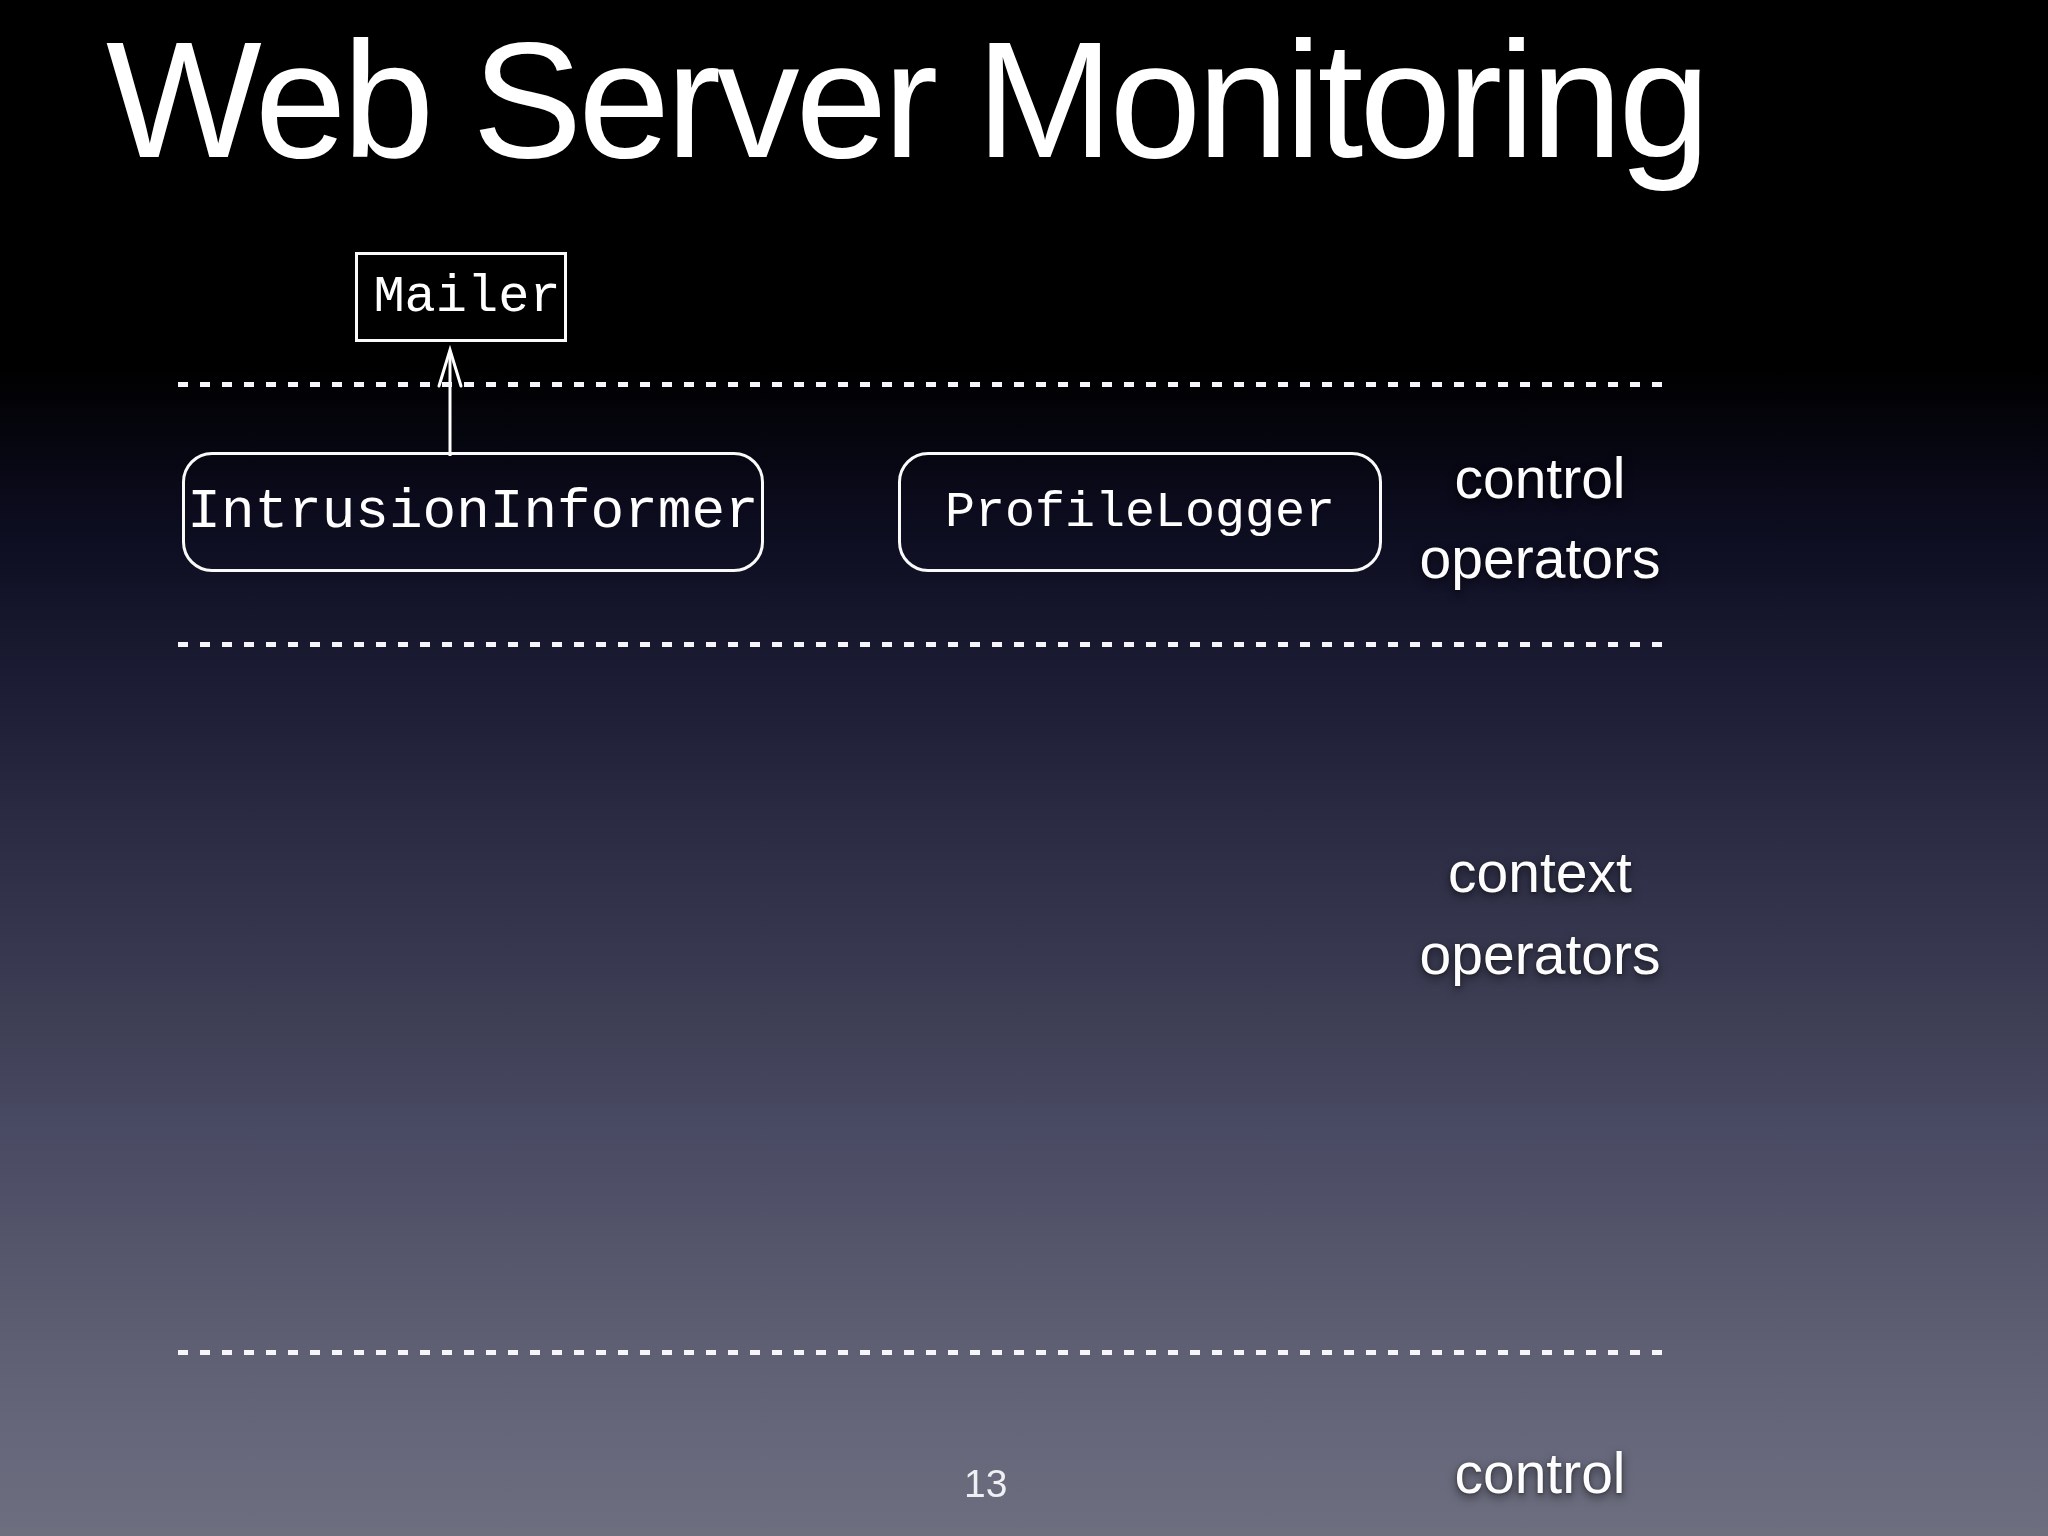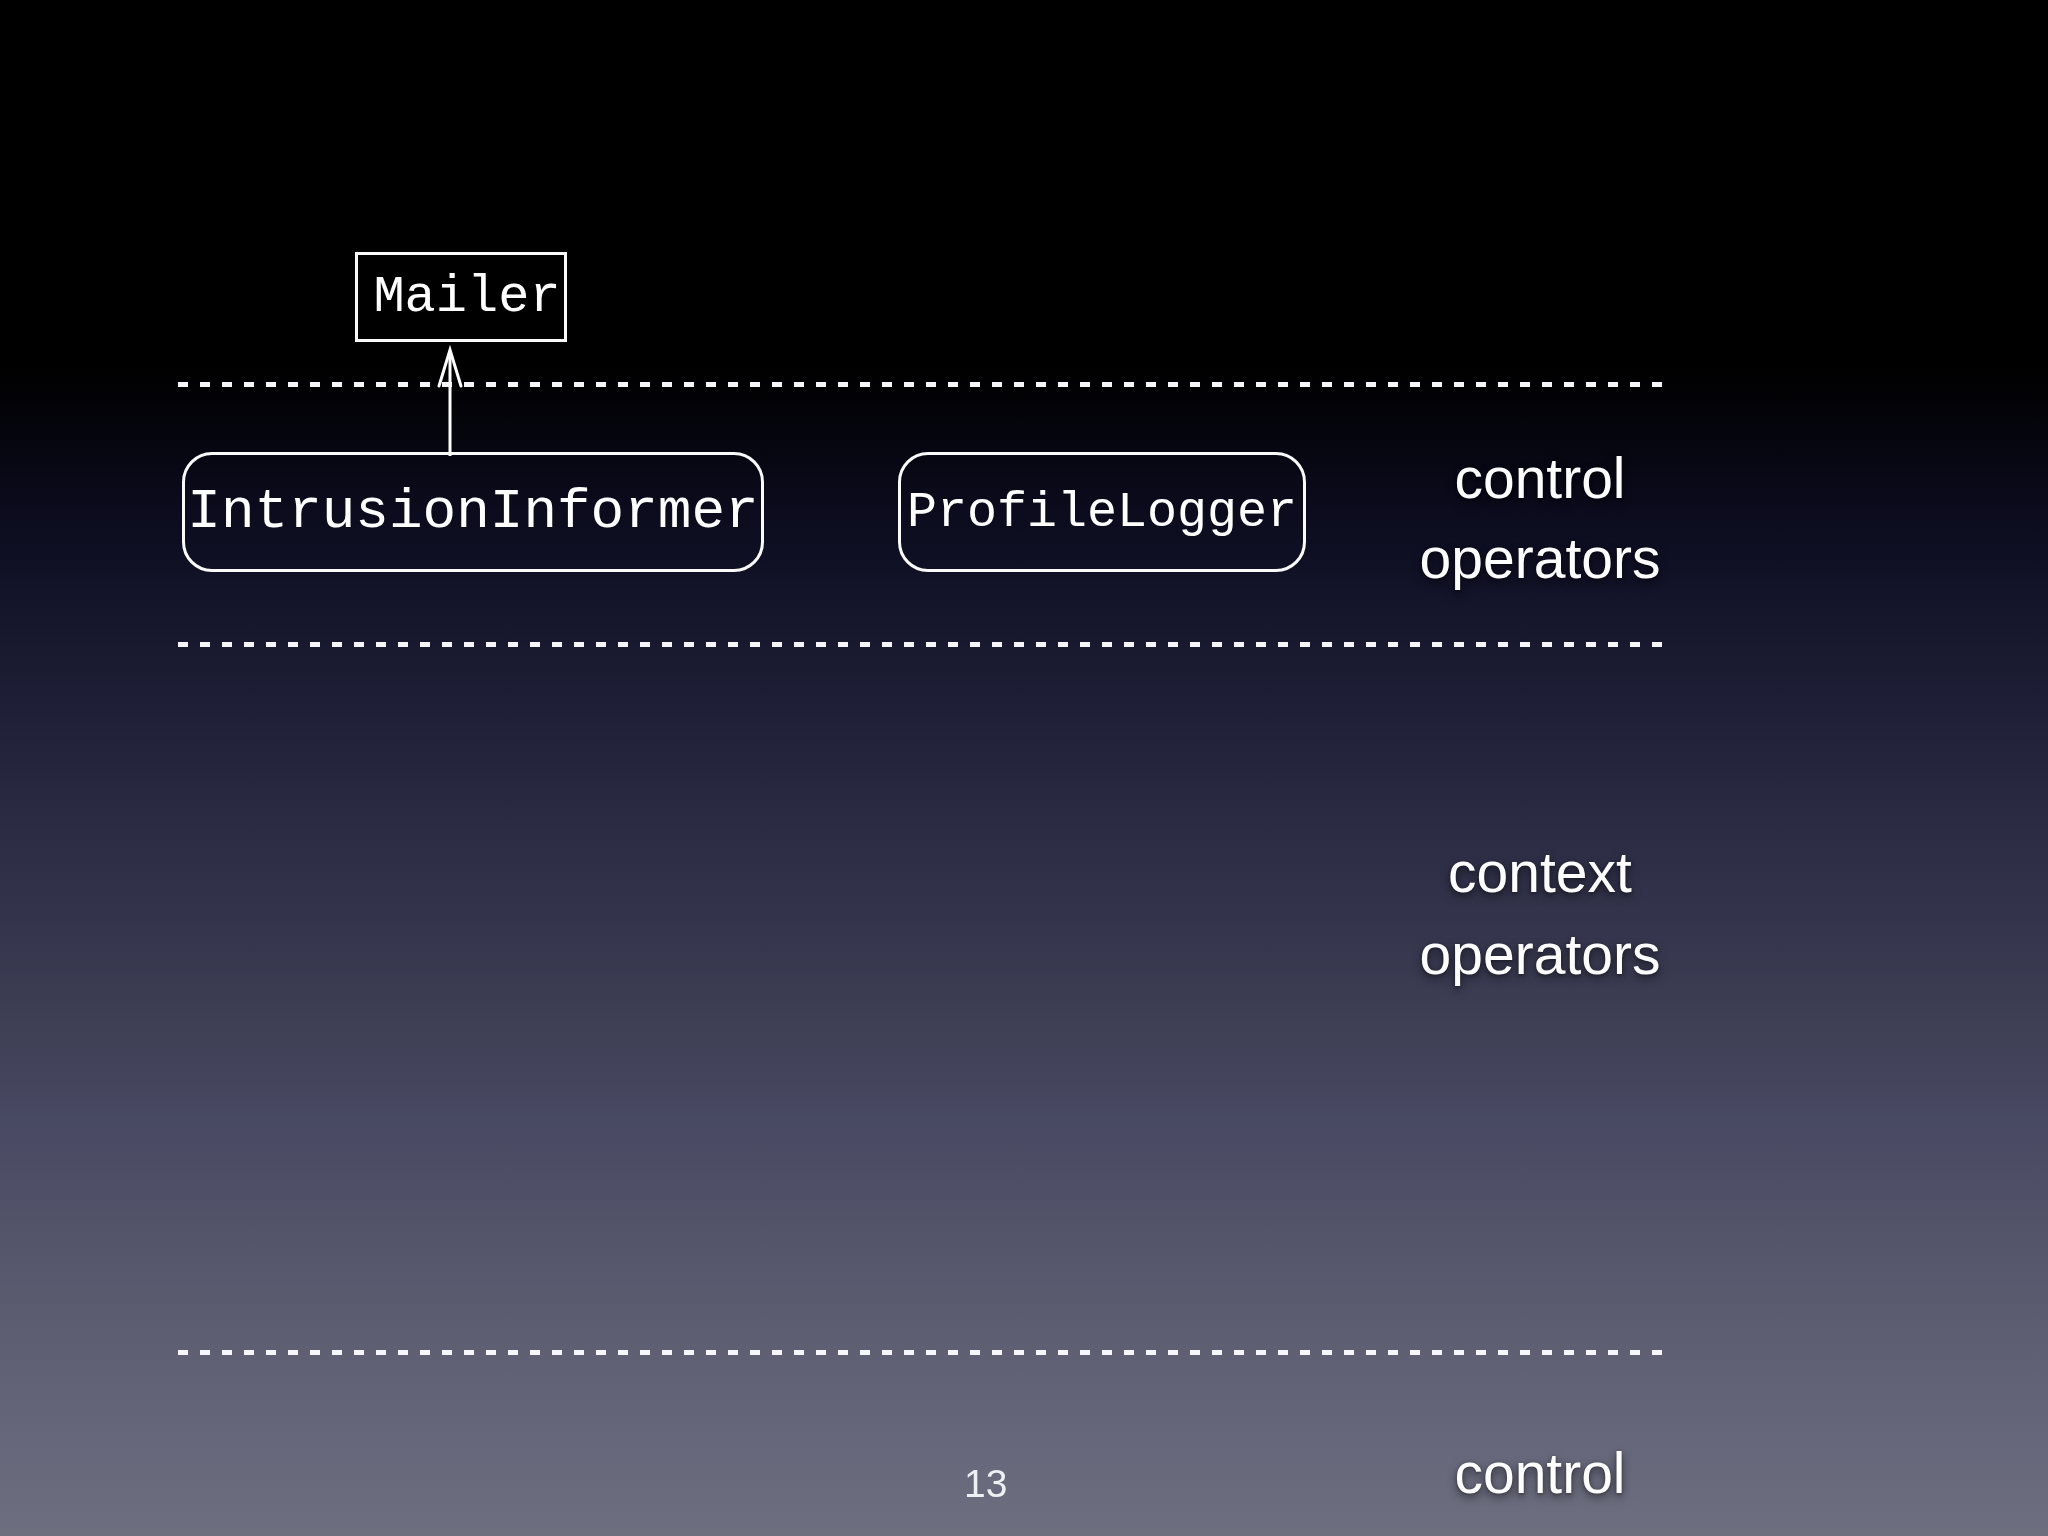--- a/index.html
+++ b/index.html
@@ -61,21 +61,21 @@
     padding-left:12px;
   }
   .node-intrusion{
     left:182px; top:452px;
     width:582px; height:120px;
     font-size:56px;
     border-radius:30px;
   }
   .node-profile{
     left:898px; top:452px;
-    width:408px; height:120px;
+    width:484px; height:120px;
     font-size:50px;
     border-radius:30px;
   }
   .edge-arrow{
     position:absolute;
     left:430px; top:342px;
     width:40px; height:114px;
   }
   .sep{
     position:absolute;
@@ -112,20 +112,21 @@
     font-size:39px;
     line-height:46px;
     color:#eff0f4;
   }
 </style>
 </head>
 <body>
 
 <div class="slide">
 
+  <h1 class="title">Web Server Monitoring</h1>
 
   <div class="node node-mailer">
     <span>Mailer</span>
   </div>
 
   <svg class="edge-arrow" viewBox="0 0 40 114" aria-hidden="true">
     <line x1="20" y1="12" x2="20" y2="114" stroke="#ffffff" stroke-width="3"></line>
     <polyline points="9,44 20,8 31,44" fill="none" stroke="#ffffff" stroke-width="3" stroke-linecap="round"></polyline>
   </svg>
 

